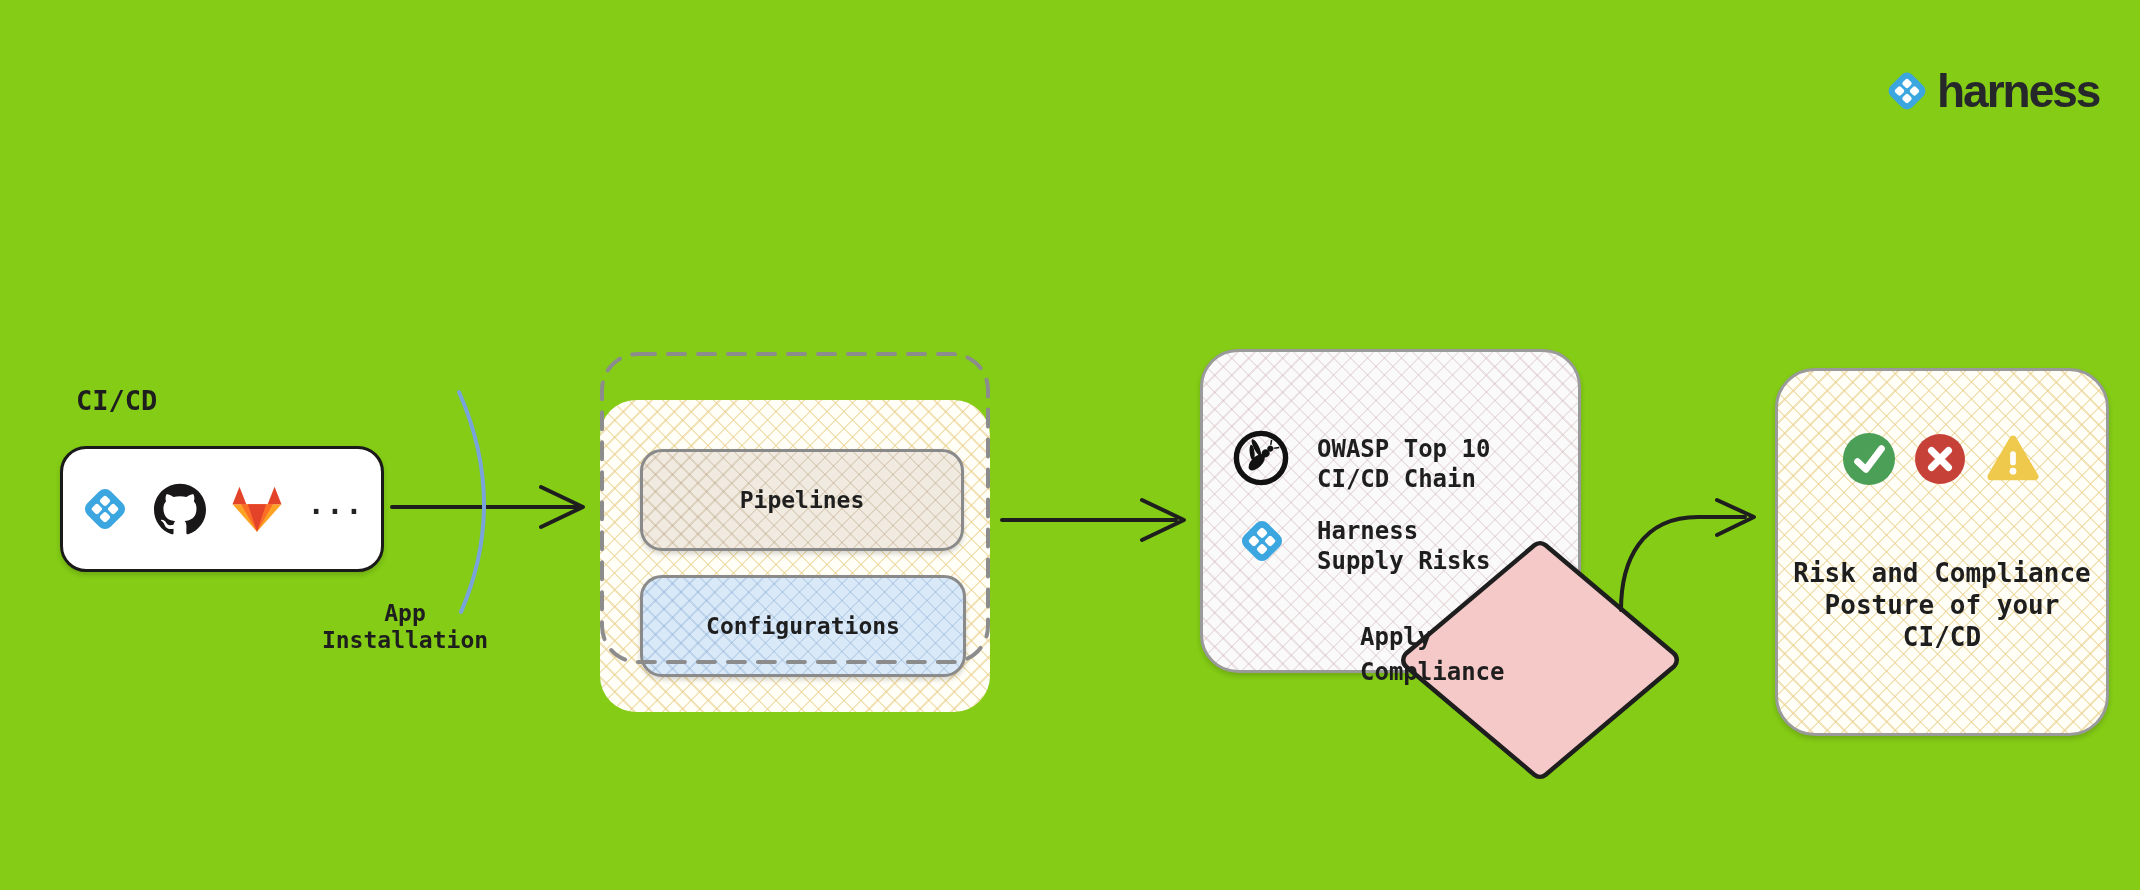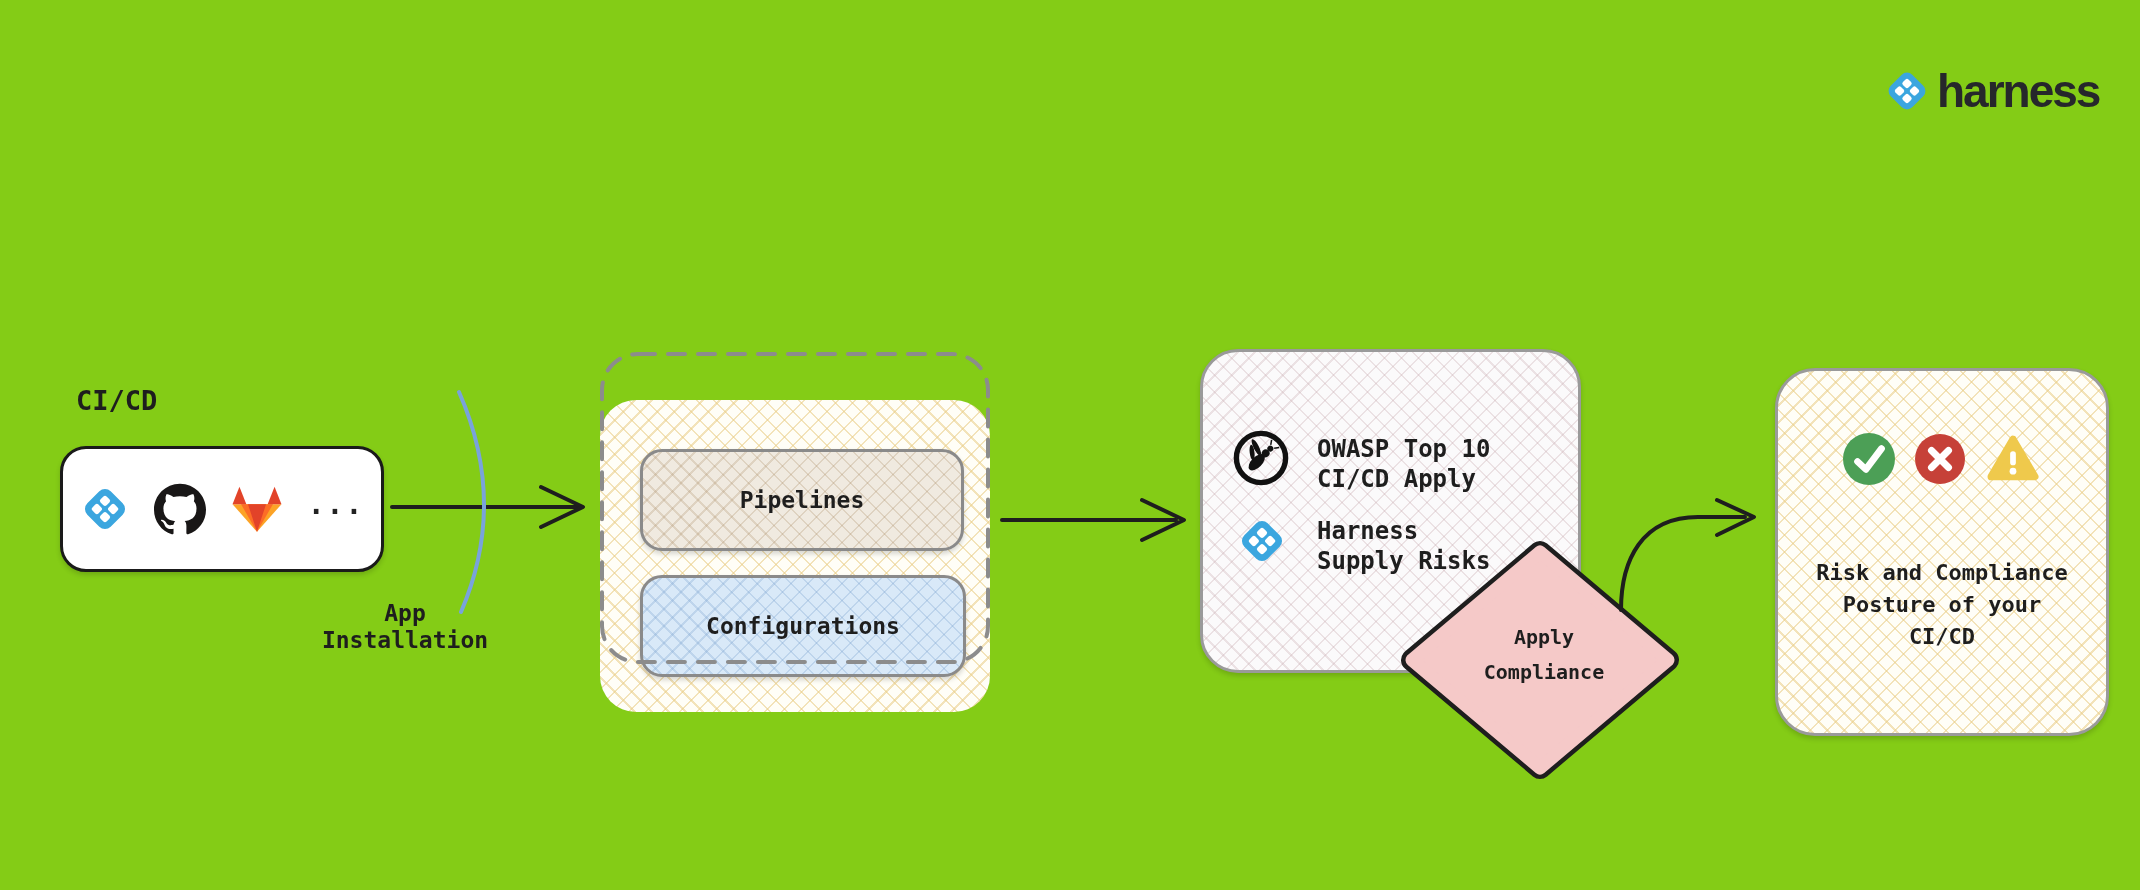--- a/index.html
+++ b/index.html
@@ -72,26 +72,26 @@
   .std-row{position:absolute;display:flex;align-items:flex-start;}
   .std-text{font-size:24px;font-weight:600;line-height:30px;}
   
   .result-box{
     position:absolute;left:1775px;top:320px;width:328px;height:362px;
     border:3px solid #9a9a9a;border-radius:40px;
   }
   .result-icons{position:absolute;left:0;top:62px;width:100%;display:flex;justify-content:center;align-items:center;gap:20px;}
   .result-text{
     position:absolute;left:0;top:186px;width:100%;text-align:center;
-    font-size:22px;font-weight:600;line-height:32px;
+    font-size:26px;font-weight:600;line-height:32px;
   }
   
   .apply-text{
-    position:absolute;left:1424px;top:620px;width:240px;text-align:center;
-    font-size:20px;font-weight:600;line-height:35px;z-index:6;
+    position:absolute;left:1360px;top:620px;width:240px;
+    font-size:24px;font-weight:600;line-height:35px;z-index:6;
   }
   .overlay{position:absolute;left:0;top:0;z-index:5;pointer-events:none;}
   .defs-holder{position:absolute;width:0;height:0;overflow:hidden;}
 </style>
 </head>
 <body>
 
 <svg class="defs-holder" aria-hidden="true">
   <defs>
     <symbol id="harness-sym" viewBox="0 0 100 100">
@@ -178,21 +178,21 @@
     </div>
   </div>
 
   <div class="standards-box hatch-gray shadow">
     <div class="std-row" style="left:28px;top:76px;gap:26px;">
       <svg width="60" height="60">
           <use href="#owasp-sym"></use>
         </svg>
       <div class="std-text" style="padding-top:6px;">
         <div>OWASP Top 10</div>
-        <div>CI/CD Apply</div>
+        <div>CI/CD Chain</div>
       </div>
     </div>
     <div class="std-row" style="left:34px;top:164px;gap:30px;">
       <svg width="50" height="50">
           <use href="#harness-sym"></use>
         </svg>
       <div class="std-text" style="padding-top:0px;">
         <div>Harness</div>
         <div>Supply Risks</div>
       </div>

